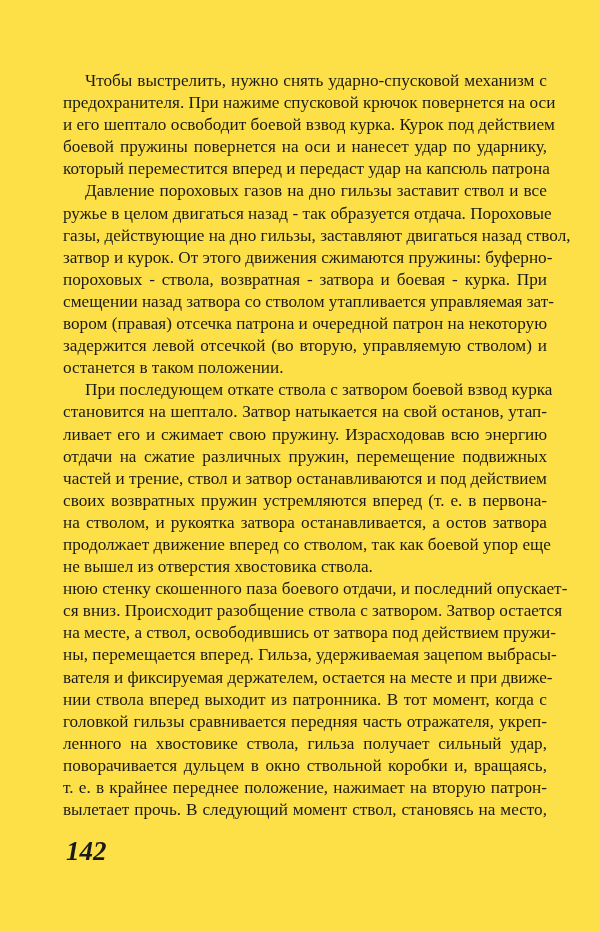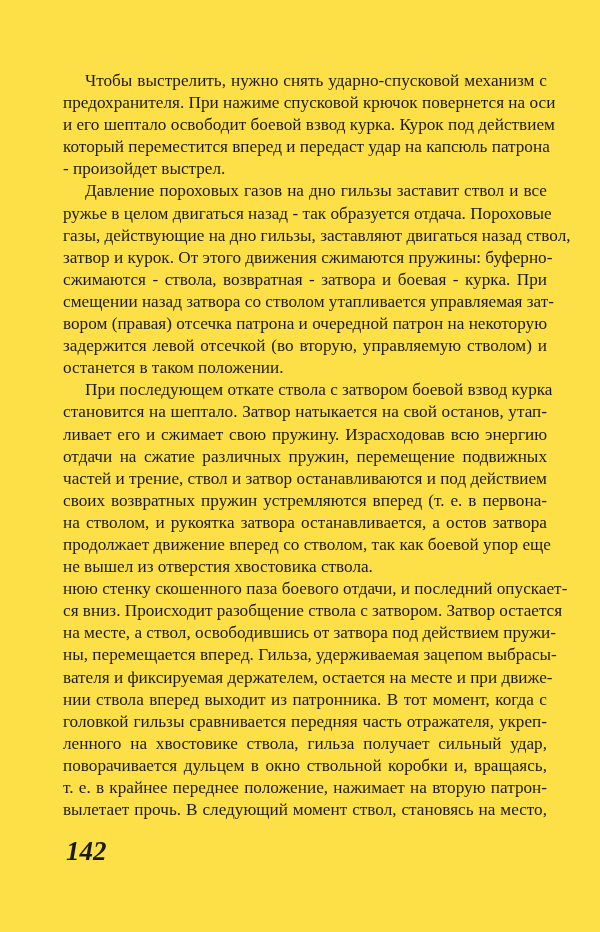--- a/index.html
+++ b/index.html
@@ -25,30 +25,30 @@
 </head>
 <body>
 
 <div class="page">
   <div class="text-block">
 
     <div>
       <span class="line indent">Чтобы выстрелить, нужно снять ударно-спусковой механизм с</span>
       <span class="line">предохранителя. При нажиме спусковой крючок повернется на оси</span>
       <span class="line">и его шептало освободит боевой взвод курка. Курок под действием</span>
+      <span class="line">боевой пружины повернется на оси и нанесет удар по ударнику,</span>
       <span class="line">который переместится вперед и передаст удар на капсюль патрона</span>
-      <span class="line last">- произойдет выстрел.</span>
     </div>
 
     <div>
       <span class="line indent">Давление пороховых газов на дно гильзы заставит ствол и все</span>
       <span class="line">ружье в целом двигаться назад - так образуется отдача. Пороховые</span>
       <span class="line">газы, действующие на дно гильзы, заставляют двигаться назад ствол,</span>
       <span class="line">затвор и курок. От этого движения сжимаются пружины: буферно-</span>
-      <span class="line">сжимаются - ствола, возвратная - затвора и боевая - курка. При</span>
+      <span class="line">пороховых - ствола, возвратная - затвора и боевая - курка. При</span>
       <span class="line">смещении назад затвора со стволом утапливается управляемая зат-</span>
       <span class="line">вором (правая) отсечка патрона и очередной патрон на некоторую</span>
       <span class="line">задержится левой отсечкой (во вторую, управляемую стволом) и</span>
       <span class="line last">останется в таком положении.</span>
     </div>
 
     <div>
       <span class="line indent">При последующем откате ствола с затвором боевой взвод курка</span>
       <span class="line">становится на шептало. Затвор натыкается на свой останов, утап-</span>
       <span class="line">ливает его и сжимает свою пружину. Израсходовав всю энергию</span>

